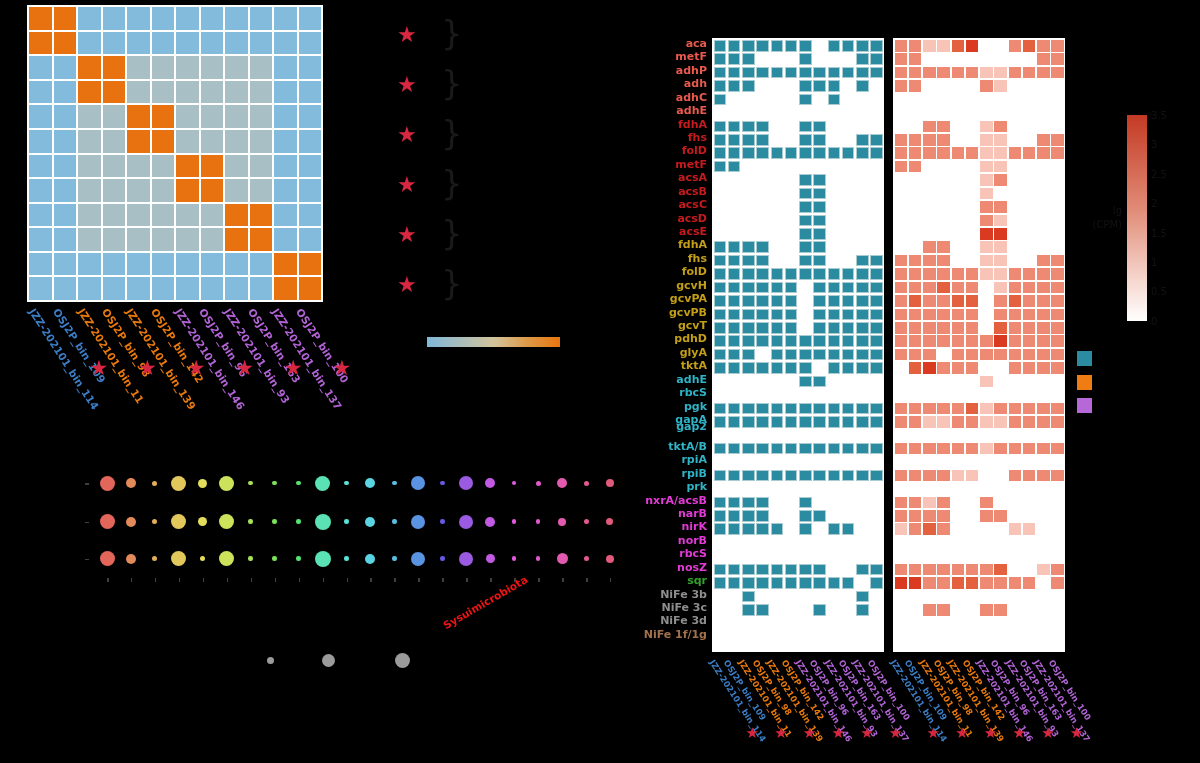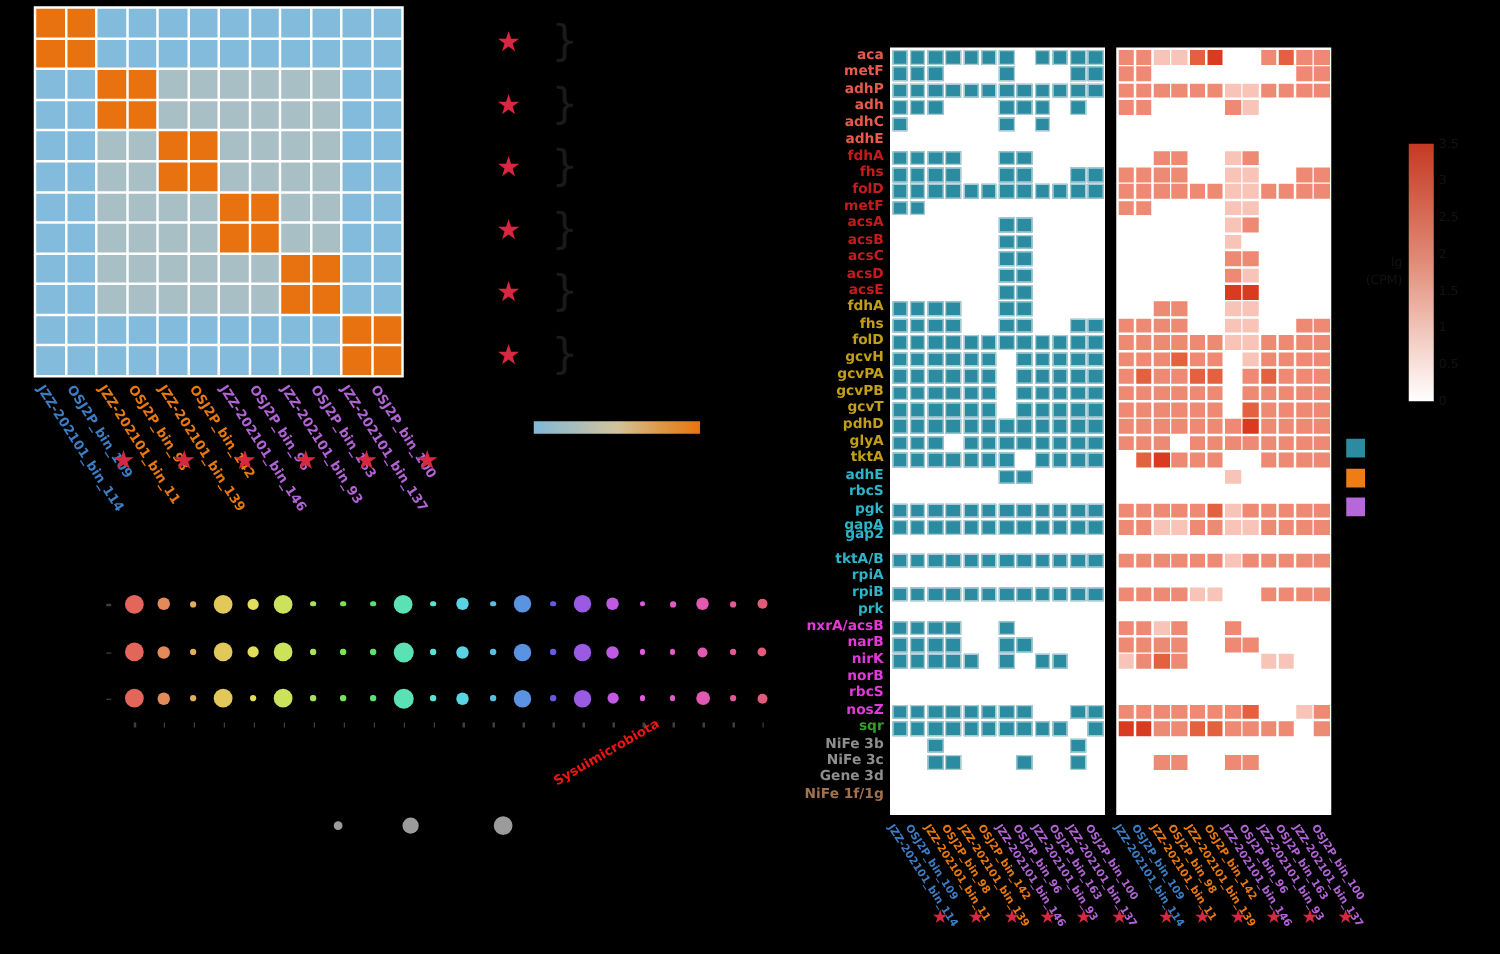--- a/index.html
+++ b/index.html
@@ -791,21 +791,21 @@
     <div class="gene-label" style="left: 615px; top: 481.19px; color: rgb(47, 179, 199);">prk</div>
     <div class="gene-label" style="left: 615px; top: 494.62px; color: rgb(226, 58, 214);">nxrA/acsB</div>
     <div class="gene-label" style="left: 615px; top: 508.05px; color: rgb(226, 58, 214);">narB</div>
     <div class="gene-label" style="left: 615px; top: 521.48px; color: rgb(226, 58, 214);">nirK</div>
     <div class="gene-label" style="left: 615px; top: 534.91px; color: rgb(226, 58, 214);">norB</div>
     <div class="gene-label" style="left: 615px; top: 548.34px; color: rgb(226, 58, 214);">rbcS</div>
     <div class="gene-label" style="left: 615px; top: 561.77px; color: rgb(226, 58, 214);">nosZ</div>
     <div class="gene-label" style="left: 615px; top: 575.2px; color: rgb(51, 160, 44);">sqr</div>
     <div class="gene-label" style="left: 615px; top: 588.63px; color: rgb(142, 142, 142);">NiFe 3b</div>
     <div class="gene-label" style="left: 615px; top: 602.06px; color: rgb(142, 142, 142);">NiFe 3c</div>
-    <div class="gene-label" style="left: 615px; top: 615.49px; color: rgb(142, 142, 142);">Gene 3d</div>
+    <div class="gene-label" style="left: 615px; top: 615.49px; color: rgb(142, 142, 142);">NiFe 3d</div>
     <div class="gene-label" style="left: 615px; top: 628.92px; color: rgb(161, 113, 78);">NiFe 1f/1g</div>
     <div class="rot-label" style="left: 716.165px; top: 658px; font-size: 8.5px; color: rgb(60, 126, 198);">JZZ-202101_bin_114</div>
     <div class="rot-label" style="left: 730.495px; top: 658px; font-size: 8.5px; color: rgb(60, 126, 198);">OSJ2P_bin_109</div>
     <div class="star" style="left: 745.495px; top: 726px; font-size: 15px;">★</div>
     <div class="rot-label" style="left: 744.825px; top: 658px; font-size: 8.5px; color: rgb(232, 121, 15);">JZZ-202101_bin_11</div>
     <div class="rot-label" style="left: 759.155px; top: 658px; font-size: 8.5px; color: rgb(232, 121, 15);">OSJ2P_bin_98</div>
     <div class="star" style="left: 774.155px; top: 726px; font-size: 15px;">★</div>
     <div class="rot-label" style="left: 773.485px; top: 658px; font-size: 8.5px; color: rgb(232, 121, 15);">JZZ-202101_bin_139</div>
     <div class="rot-label" style="left: 787.815px; top: 658px; font-size: 8.5px; color: rgb(232, 121, 15);">OSJ2P_bin_142</div>
     <div class="star" style="left: 802.815px; top: 726px; font-size: 15px;">★</div>

